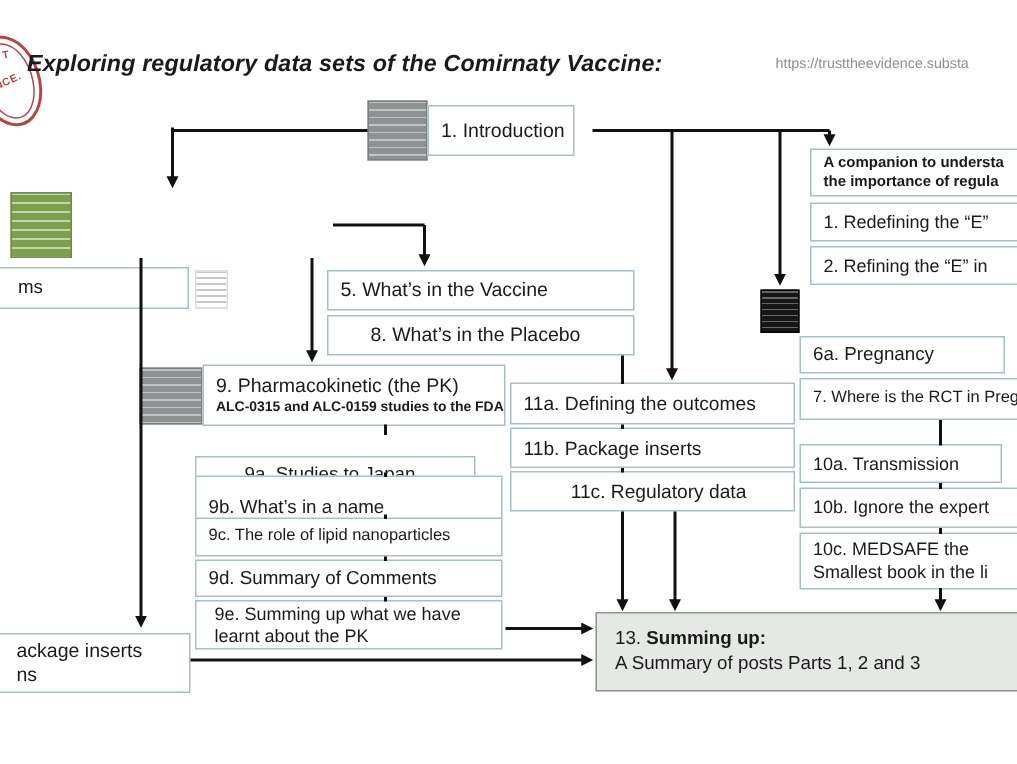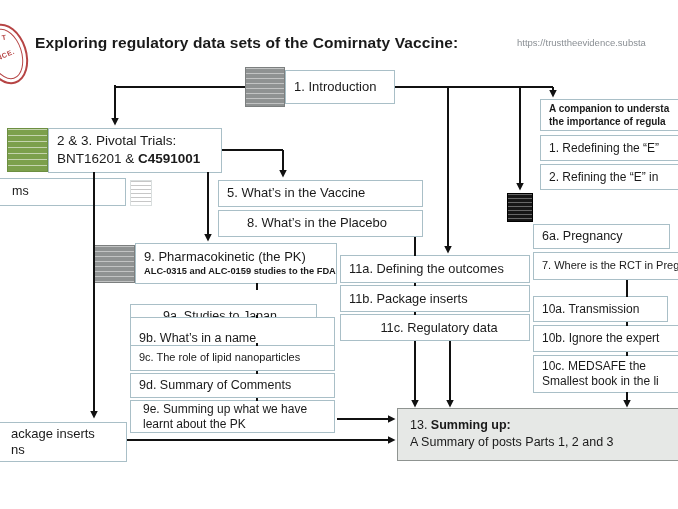--- a/index.html
+++ b/index.html
@@ -35,37 +35,33 @@
 </style>
 </head>
 <body>
 
 <div id="canvas">
 
   <div class="stamp">
     <span class="s1">T</span>
     <span class="s2">NCE.</span>
   </div>
-  <div class="title" style="left:35px;top:34px;width:480px;">Exploring regulatory data sets of the Comirnaty Vaccine:</div>
+  <div class="title" style="left:18px;top:34px;width:480px;font-style:italic;">Exploring regulatory data sets of the Comirnaty Vaccine:</div>
   <div class="url" style="left:517px;top:37px;">https://trusttheevidence.substa</div>
 
   <div class="thumb thumb-gray" style="left:245px;top:67px;width:40px;height:40px;"></div>
   <div class="thumb thumb-green" style="left:7px;top:128px;width:41px;height:44px;"></div>
   <div class="thumb thumb-doc" style="left:130px;top:180px;width:22px;height:26px;"></div>
   <div class="thumb thumb-gray" style="left:93px;top:245px;width:42px;height:38px;"></div>
   <div class="thumb thumb-black" style="left:507px;top:193px;width:26px;height:29px;"></div>
 
-  <div class="box" style="left:285px;top:70px;width:110px;height:34px;font-size:13px;">
+  <div class="box" style="left:285px;top:70px;width:98px;height:34px;font-size:13px;">
     <span>1. Introduction</span>
   </div>
 
-  <div class="box" style="left:48px;top:128px;width:174px;height:45px;font-size:13.5px;">
-    <div>2 &amp; 3. Pivotal Trials:</div>
-    <div class="l2"><span>BNT16201 &amp; </span><b>C4591001</b></div>
-  </div>
 
   <div class="box" style="left:-70px;top:178px;width:196px;height:28px;font-size:12.5px;">
     <span style="padding-left:73px;">ms</span>
   </div>
 
   <div class="box" style="left:218px;top:180px;width:205px;height:27px;font-size:13px;">
     <span>5. What’s in the  Vaccine</span>
   </div>
   <div class="box" style="left:218px;top:210px;width:205px;height:27px;font-size:13px;padding-left:28px;">
     <span>8. What’s in  the  Placebo</span>

